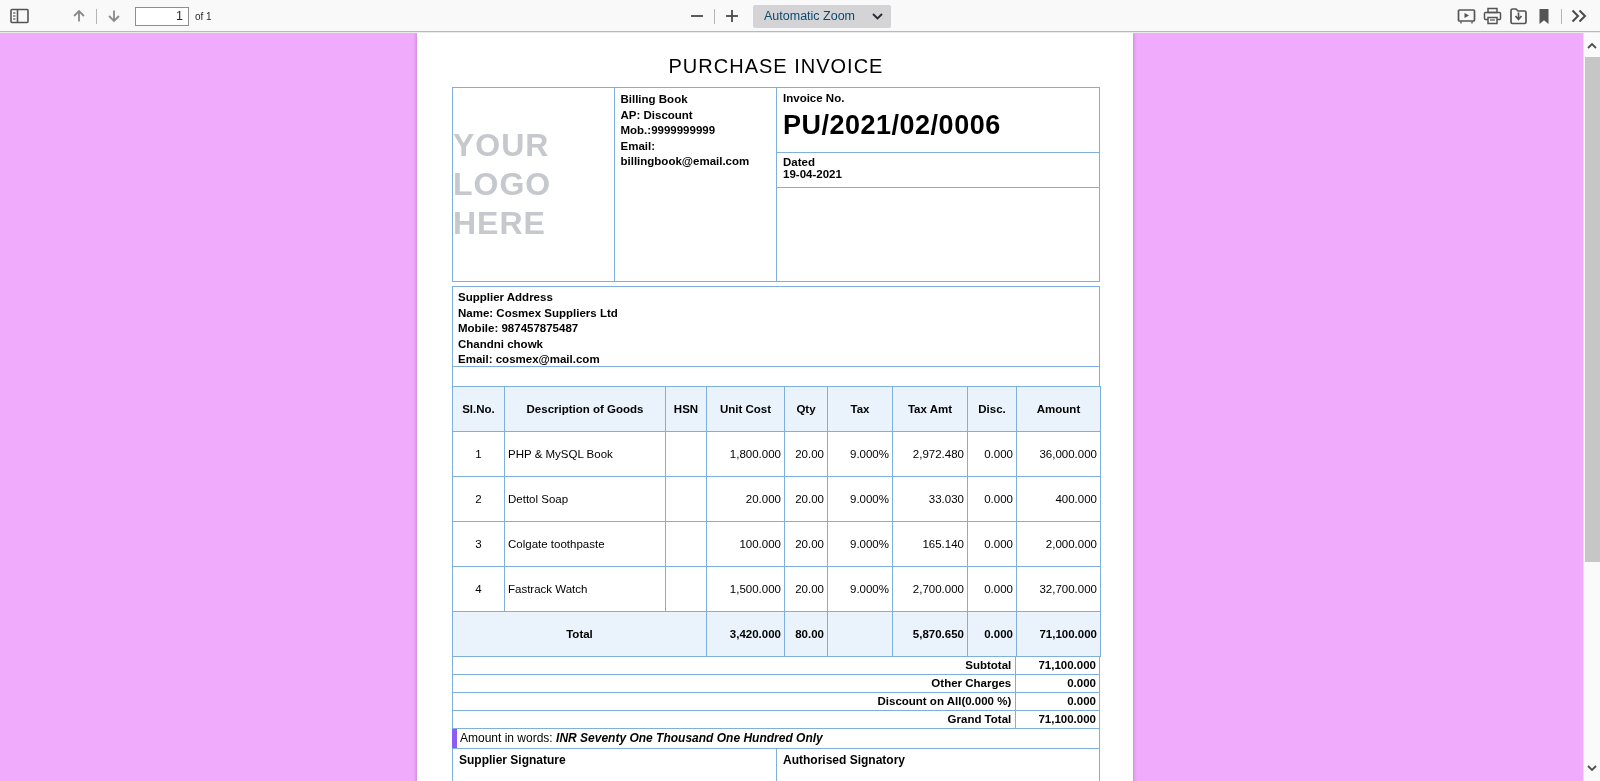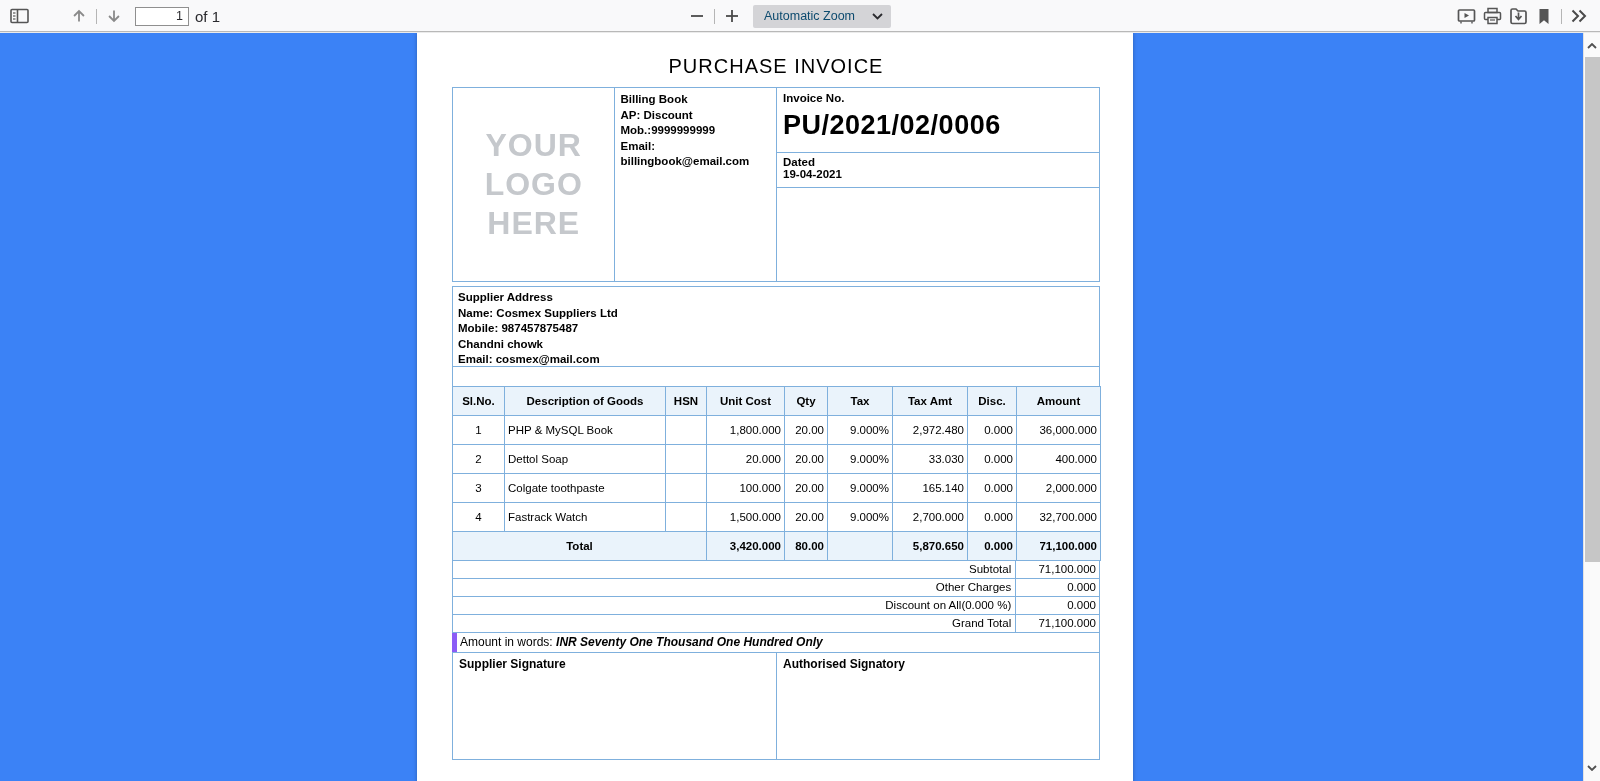--- a/index.html
+++ b/index.html
@@ -11,69 +11,69 @@
              border-bottom:1px solid #b8b8b8; z-index:10; }
   .tb-group { position:absolute; top:0; height:32px; display:flex; align-items:center; }
   .tb-left { left:6px; }
   .tb-center { left:684px; }
   .tb-right { right:8px; }
   .tb-btn { width:26px; height:26px; border:none; background:transparent; display:flex;
             align-items:center; justify-content:center; cursor:pointer; border-radius:2px; }
   .tb-divider { width:1px; height:15px; background:#b5b5b5; margin:0 4px; }
   .page-input { width:54px; height:19px; border:1px solid #8f8f8f; background:#fff; text-align:right;
                 font-size:12.5px; padding-right:5px; margin:0 6px 0 8px; font-family:"Liberation Sans",sans-serif; color:#2a2a2e; }
-  .of-label { font-size:15px; color:#2a2a2e; }
+  .of-label { font-size:10px; color:#2a2a2e; }
   .zoom-select { height:23px; min-width:138px; background:#d4d4d7; border-radius:2px; margin-left:8px;
                  display:flex; align-items:center; justify-content:space-between; padding:0 8px 0 11px;
                  font-size:12.5px; color:#0c4a6e; cursor:pointer; }
   .icon { display:block; }
 
   
-  .content { position:absolute; top:33px; left:0; right:17px; bottom:0; background:#3b82f6; overflow:hidden; }
+  .content { position:absolute; top:33px; left:0; right:17px; bottom:0; background:#f0abfc; overflow:hidden; }
   .page { position:absolute; left:417px; top:0; width:716px; height:760px; background:#ffffff;
           box-shadow:0 0 4px rgba(0,0,0,0.28); }
 
   
   .scrollbar { position:absolute; top:33px; right:0; width:17px; bottom:0; background:#fafafa;
                border-left:1px solid #e2e2e2; z-index:9; }
   .sb-arrow { position:absolute; left:0; width:16px; height:22px; display:flex; align-items:center;
               justify-content:center; cursor:pointer; }
   .sb-up { top:2px; } .sb-down { bottom:2px; }
   .sb-thumb { position:absolute; left:1px; top:24px; width:15px; height:505px; background:#c6c6c6;
               cursor:pointer; }
 
   
   .inv { margin:22px 33px 0 35px; width:648px; color:#000; }
   .inv-title { text-align:center; font-size:20px; font-weight:400; letter-spacing:1px; margin-bottom:9px;
                font-family:"Liberation Sans",sans-serif; }
   .bx { border:1px solid #7fb0dd; }
   .hdr { display:flex; height:195px; }
-  .hdr-logo { width:162px; display:flex; flex-direction:column; align-items:center; justify-content:center; }
+  .hdr-logo { width:162px; display:flex; flex-direction:column; align-items:flex-start; justify-content:center; }
   .logo-line { font-size:32px; font-weight:bold; color:#c5c8cc; line-height:1.22; letter-spacing:1px; }
   .hdr-billing { width:162px; border-left:1px solid #7fb0dd; padding:4px 5px; font-size:11.5px;
                  font-weight:bold; line-height:15.5px; }
   .hdr-invoice { width:324px; border-left:1px solid #7fb0dd; display:flex; flex-direction:column; }
   .hdr-inv-no { height:65px; border-bottom:1px solid #7fb0dd; padding:4px 6px; }
   .hdr-dated  { height:35px; border-bottom:1px solid #7fb0dd; padding:3px 6px; }
   .hdr-ref    { flex:1; padding:4px 6px; }
   .lbl { font-size:11.5px; font-weight:bold; }
   .val { font-size:11.5px; font-weight:bold; }
   .big-no { font-size:27px; font-weight:bold; letter-spacing:0.5px; margin-top:6px; }
   .gap4 { height:4px; }
   .supplier { height:81px; padding:3px 5px; font-size:11.5px; font-weight:bold; line-height:15.6px; margin-top:0; }
   .spacer-row { height:19px; border-left:1px solid #7fb0dd; border-right:1px solid #7fb0dd; }
 
   table.items { border-collapse:collapse; width:648px; table-layout:fixed; font-size:11.5px; }
-  table.items td, table.items th { border:1px solid #7fb0dd; height:18px; padding:8px 3px; overflow:hidden; white-space:nowrap; }
+  table.items td, table.items th { border:1px solid #7fb0dd; height:18px; padding:16px 3px; overflow:hidden; white-space:nowrap; }
   table.items th { background:#eaf3fb; font-weight:bold; text-align:center; height:19px; }
   td.c { text-align:center; } td.l { text-align:left; } td.r { text-align:right; }
   tr.total-row td { background:#eaf3fb; font-weight:bold; height:19px; }
 
   .sum-row { display:flex; height:18px; border-left:1px solid #7fb0dd; border-right:1px solid #7fb0dd;
-             border-bottom:1px solid #7fb0dd; font-size:11.5px; font-weight:normal; }
+             border-bottom:1px solid #7fb0dd; font-size:11.5px; font-weight:bold; }
   .sum-label { width:564px; text-align:right; padding:2px 4px 0 0; }
   .sum-value { width:84px; border-left:1px solid #7fb0dd; text-align:right; padding:2px 3px 0 0; }
 
   .words-row { height:19px; border-left:5px solid #8b5cf6; border-right:1px solid #7fb0dd;
                font-size:12px; padding:2px 0 0 3px; white-space:nowrap; }
   .words-val { font-weight:bold; font-style:italic; }
 
   .sig { display:flex; height:108px; }
   .sig-cell { width:324px; padding:4px 6px; font-size:12px; font-weight:bold; }
   .sig-cell + .sig-cell { border-left:1px solid #7fb0dd; }

